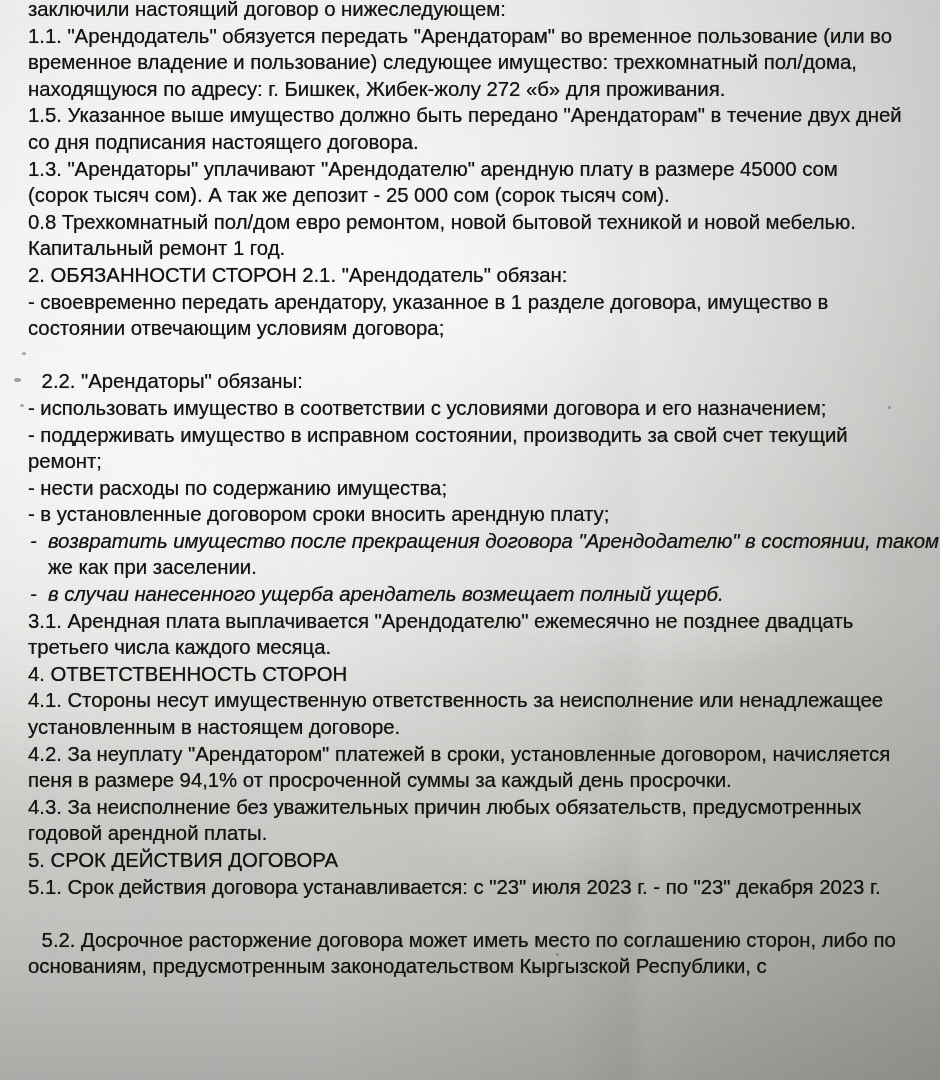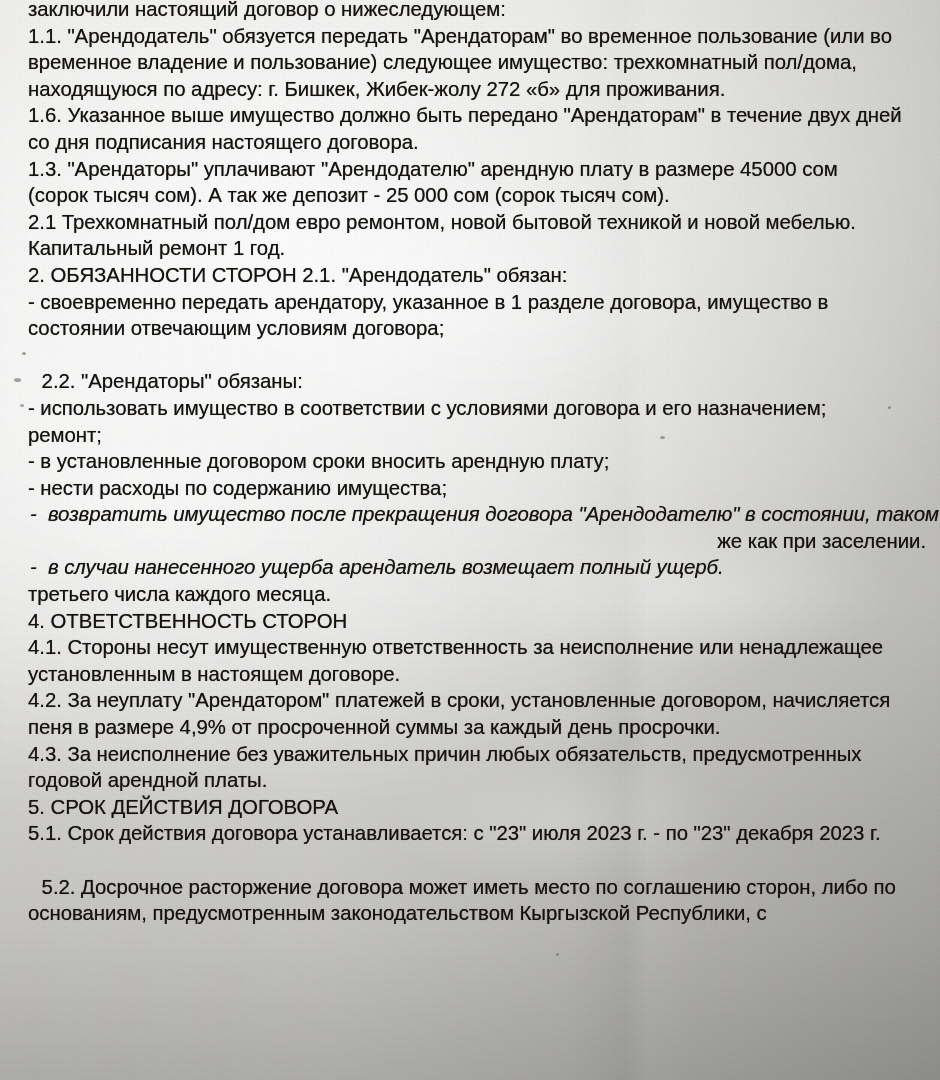--- a/index.html
+++ b/index.html
@@ -77,21 +77,21 @@
     margin-top: -4px;
   }
 
   
   .spacer { height: 26.6px; }
 
   
   .ln.dash-wide { padding-left: 2px; font-style: italic; }
 
   
-  .ln.cont { padding-left: 20px; text-align: right; }
+  .ln.cont { padding-left: 20px; }
 
   
   .ln.ind { padding-left: 8px; }
 
   
   .speck {
     position: absolute;
     background: #5d5b56;
     border-radius: 50%;
     pointer-events: none;
@@ -104,47 +104,49 @@
 <div id="page">
 
   <div id="bloom"></div>
 
   <div id="doc">
 
     <p class="ln clip-top">заключили настоящий договор о нижеследующем:</p>
     <p class="ln">1.1. "Арендодатель" обязуется передать "Арендаторам" во временное пользование (или во</p>
     <p class="ln">временное владение и пользование) следующее имущество: трехкомнатный пол/дома,</p>
     <p class="ln">находящуюся по адресу: г. Бишкек, Жибек-жолу 272 «б» для проживания.</p>
-    <p class="ln">1.6. Указанное выше имущество должно быть передано "Арендаторам" в течение двух дней</p>
+    <p class="ln">1.5. Указанное выше имущество должно быть передано "Арендаторам" в течение двух дней</p>
     <p class="ln">со дня подписания настоящего договора.</p>
     <p class="ln">1.3. "Арендаторы" уплачивают "Арендодателю" арендную плату в размере 45000 сом</p>
     <p class="ln">(сорок тысяч сом). А так же депозит - 25 000 сом (сорок тысяч сом).</p>
-    <p class="ln">2.1 Трехкомнатный пол/дом евро ремонтом, новой бытовой техникой и новой мебелью.</p>
+    <p class="ln">0.8 Трехкомнатный пол/дом евро ремонтом, новой бытовой техникой и новой мебелью.</p>
     <p class="ln">Капитальный ремонт 1 год.</p>
     <p class="ln">2. ОБЯЗАННОСТИ СТОРОН 2.1. "Арендодатель" обязан:</p>
     <p class="ln">- своевременно передать арендатору, указанное в 1 разделе договора, имущество в</p>
     <p class="ln">состоянии отвечающим условиям договора;</p>
 
     <div class="spacer"></div>
 
     <p class="ln ind"> 2.2. "Арендаторы" обязаны:</p>
     <p class="ln">- использовать имущество в соответствии с условиями договора и его назначением;</p>
+    <p class="ln">- поддерживать имущество в исправном состоянии, производить за свой счет текущий</p>
     <p class="ln">ремонт;</p>
+    <p class="ln">- нести расходы по содержанию имущества;</p>
     <p class="ln">- в установленные договором сроки вносить арендную плату;</p>
-    <p class="ln">- нести расходы по содержанию имущества;</p>
     <p class="ln dash-wide">-  возвратить имущество после прекращения договора "Арендодателю" в состоянии, таком</p>
     <p class="ln cont">же как при заселении.</p>
     <p class="ln dash-wide">-  в случаи нанесенного ущерба арендатель возмещает полный ущерб.</p>
 
+    <p class="ln">3.1. Арендная плата выплачивается "Арендодателю" ежемесячно не позднее двадцать</p>
     <p class="ln">третьего числа каждого месяца.</p>
     <p class="ln">4. ОТВЕТСТВЕННОСТЬ СТОРОН</p>
     <p class="ln">4.1. Стороны несут имущественную ответственность за неисполнение или ненадлежащее</p>
     <p class="ln">установленным в настоящем договоре.</p>
     <p class="ln">4.2. За неуплату "Арендатором" платежей в сроки, установленные договором, начисляется</p>
-    <p class="ln">пеня в размере 4,9% от просроченной суммы за каждый день просрочки.</p>
+    <p class="ln">пеня в размере 94,1% от просроченной суммы за каждый день просрочки.</p>
     <p class="ln">4.3. За неисполнение без уважительных причин любых обязательств, предусмотренных</p>
     <p class="ln">годовой арендной платы.</p>
     <p class="ln">5. СРОК ДЕЙСТВИЯ ДОГОВОРА</p>
     <p class="ln">5.1. Срок действия договора устанавливается: с "23" июля 2023 г. - по "23" декабря 2023 г.</p>
 
     <div class="spacer"></div>
 
     <p class="ln ind"> 5.2. Досрочное расторжение договора может иметь место по соглашению сторон, либо по</p>
     <p class="ln">основаниям, предусмотренным законодательством Кыргызской Республики, с</p>
 

